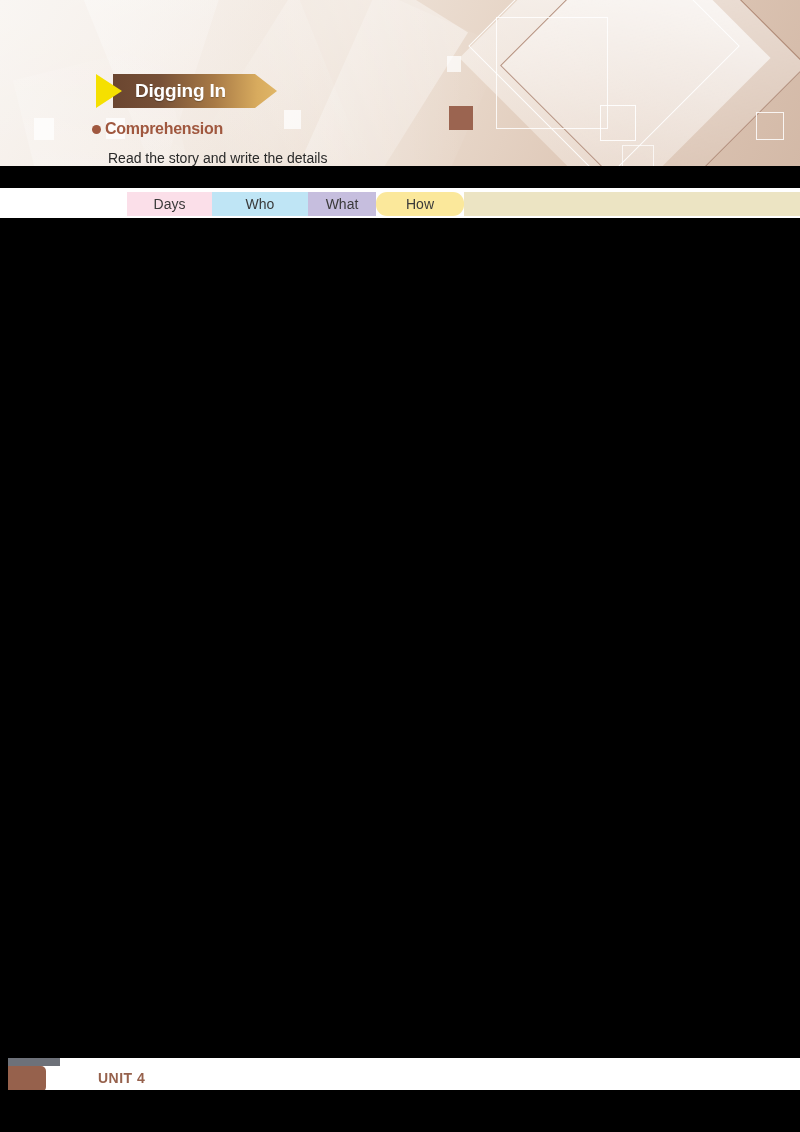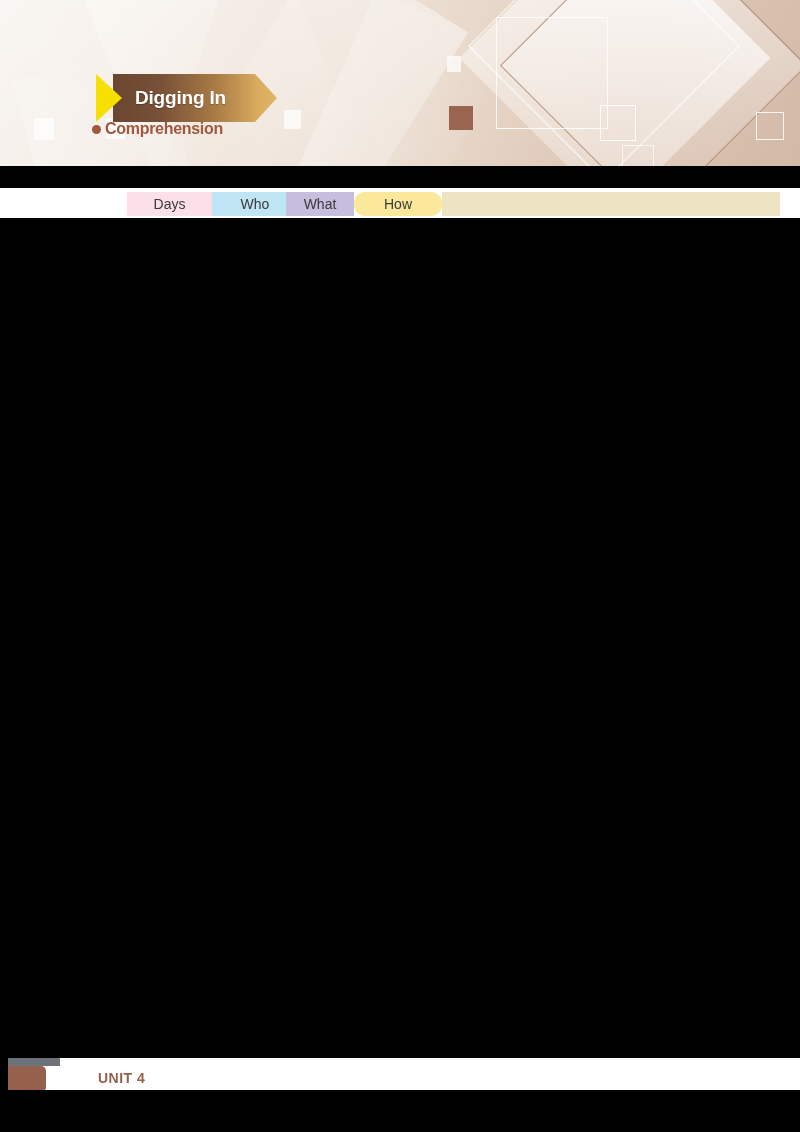--- a/index.html
+++ b/index.html
@@ -139,21 +139,21 @@
     position: absolute;
     left: 449px; top: 106px;
     width: 24px; height: 24px;
     background: #9b6450;
   }
 
   
   #digging-ribbon {
     position: absolute;
     left: 96px; top: 74px;
-    height: 48px;
+    height: 34px;
     display: flex;
     align-items: stretch;
   }
   #digging-ribbon .yellow-tri {
     width: 26px;
     background: #f5e000;
     clip-path: polygon(0 0, 0 100%, 100% 50%);
     position: relative;
     z-index: 2;
   }
@@ -372,26 +372,27 @@
     <div class="ribbon-body">
       <span class="ribbon-label">Digging In</span>
     </div>
   </div>
 
   <div id="comprehension-row">
     <span class="bullet-dot"></span>
     <span class="heading-text">Comprehension</span>
   </div>
 
+  <div id="instruction-line">Read the story and write the details</div>
 
   <div id="tab-strip">
       <div class="tab" style="background: rgb(251, 223, 233); width: 85px;">
         <span>Days</span>
       </div>
-      <div class="tab" style="background: rgb(191, 229, 245); width: 62px; padding-left: 12px;">
+      <div class="tab" style="background: rgb(191, 229, 245); width: 96px;">
         <span>Who</span>
       </div>
       <div class="tab" style="background: rgb(198, 190, 222); width: 68px;">
         <span>What</span>
       </div>
       <div class="tab" style="background: rgb(251, 232, 155); width: 88px; border-radius: 11px;">
         <span>How</span>
       </div>
       <div class="tab-filler" style="background: rgb(236, 228, 195); width: 338px;"></div>
     </div>

